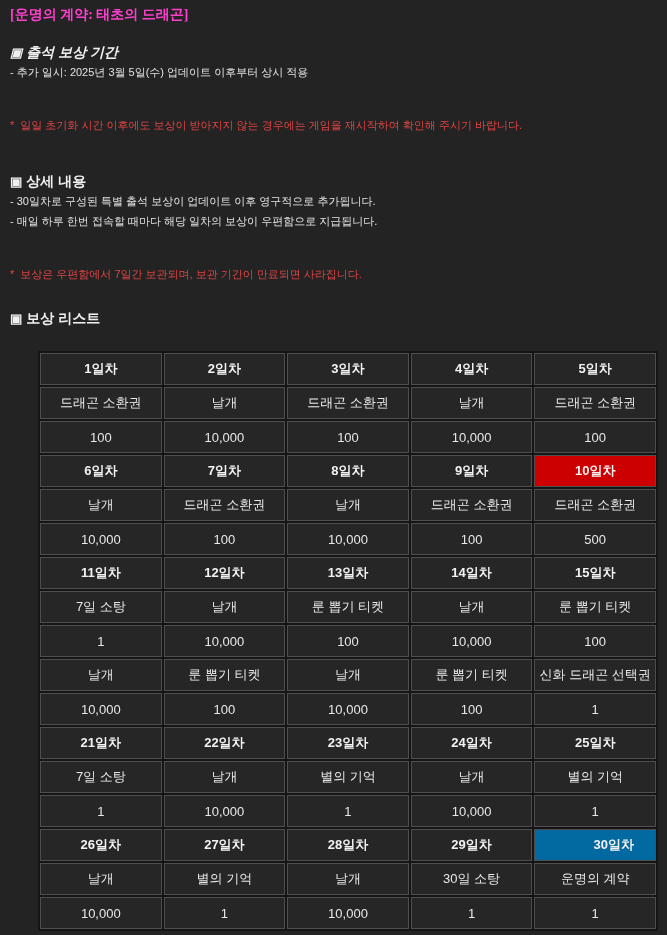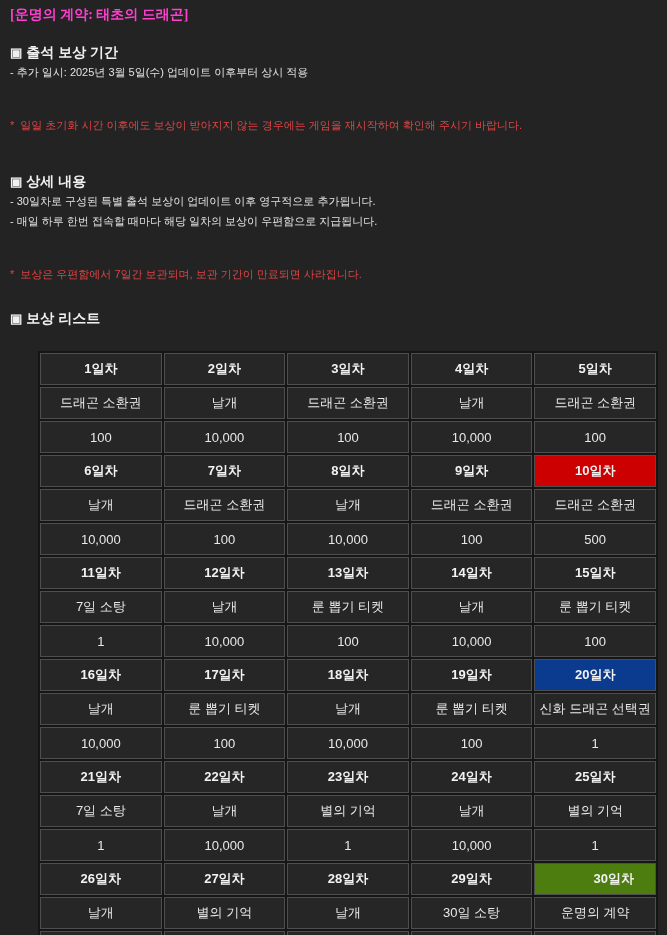--- a/index.html
+++ b/index.html
@@ -23,21 +23,21 @@
     height:20px; line-height:20px;
   }
   .sec-heading .bullet { margin-right:4px; font-size:13px; }
   .line {
     font-size:11px; line-height:20px; color:#e2e2e2;
     white-space:nowrap;
   }
   .line.warn { color:#e04444;margin-top:33px; }
   .line .star { margin-right:6px; }
 
-  #sec-1 .sec-heading { margin-top:17px; }
+  #sec-1 .sec-heading { margin-top:17px;font-style:italic; }
   #sec-2 .sec-heading { margin-top:36px; }
   #sec-3 .sec-heading { margin-top:24px; }
 
   table.reward-table {
     margin:23px 0 0 28px;
     width:620px;
     table-layout:fixed;
     border-collapse:separate;
     border-spacing:2px;
     background:#151515;
@@ -149,27 +149,20 @@
           <td>룬 뽑기 티켓</td>
         </tr>
         <tr>
           <td>1</td>
           <td>10,000</td>
           <td>100</td>
           <td>10,000</td>
           <td>100</td>
         </tr>
         <tr>
-          <td class="day">16일차</td>
-          <td class="day">17일차</td>
-          <td class="day">18일차</td>
-          <td class="day">19일차</td>
-          <td class="day" style="background: rgb(11, 59, 143);">20일차</td>
-        </tr>
-        <tr>
           <td>날개</td>
           <td>룬 뽑기 티켓</td>
           <td>날개</td>
           <td>룬 뽑기 티켓</td>
           <td>신화 드래곤 선택권</td>
         </tr>
         <tr>
           <td>10,000</td>
           <td>100</td>
           <td>10,000</td>
@@ -195,21 +188,21 @@
           <td>10,000</td>
           <td>1</td>
           <td>10,000</td>
           <td>1</td>
         </tr>
         <tr>
           <td class="day">26일차</td>
           <td class="day">27일차</td>
           <td class="day">28일차</td>
           <td class="day">29일차</td>
-          <td class="day" style="background: #4d7c0f; padding-left: 37px;">30일차</td>
+          <td class="day" style="background: #0369a1; padding-left: 37px;">30일차</td>
         </tr>
         <tr>
           <td>날개</td>
           <td>별의 기억</td>
           <td>날개</td>
           <td>30일 소탕</td>
           <td>운명의 계약</td>
         </tr>
         <tr>
           <td>10,000</td>

